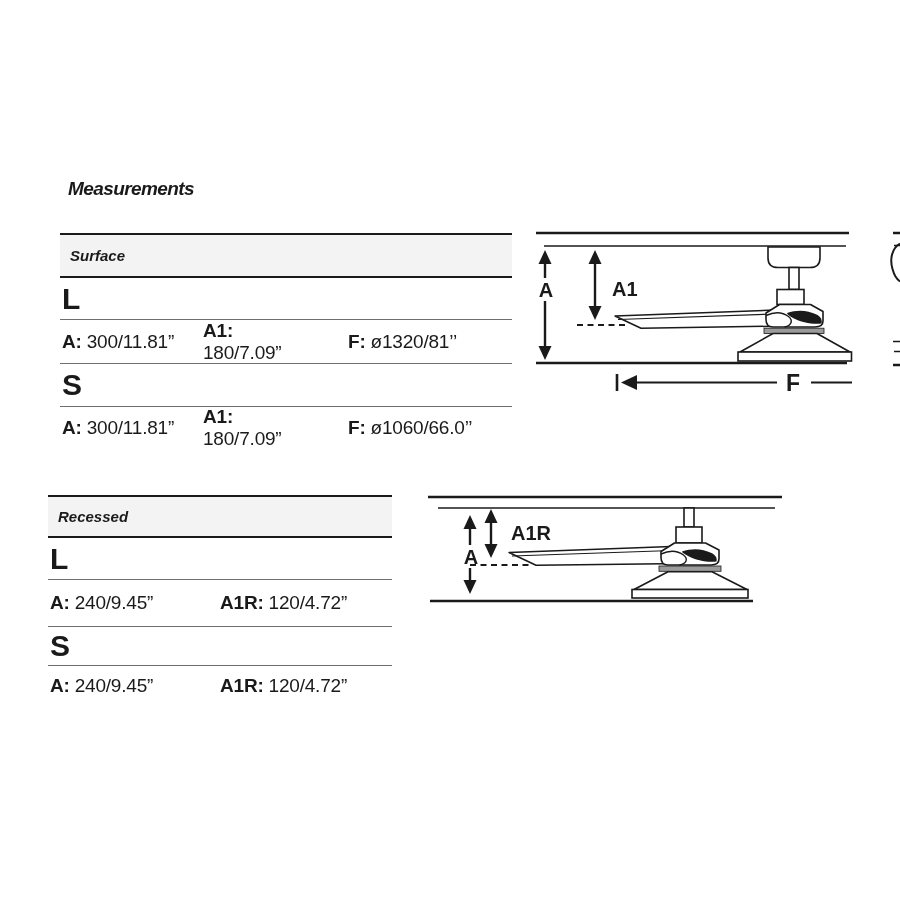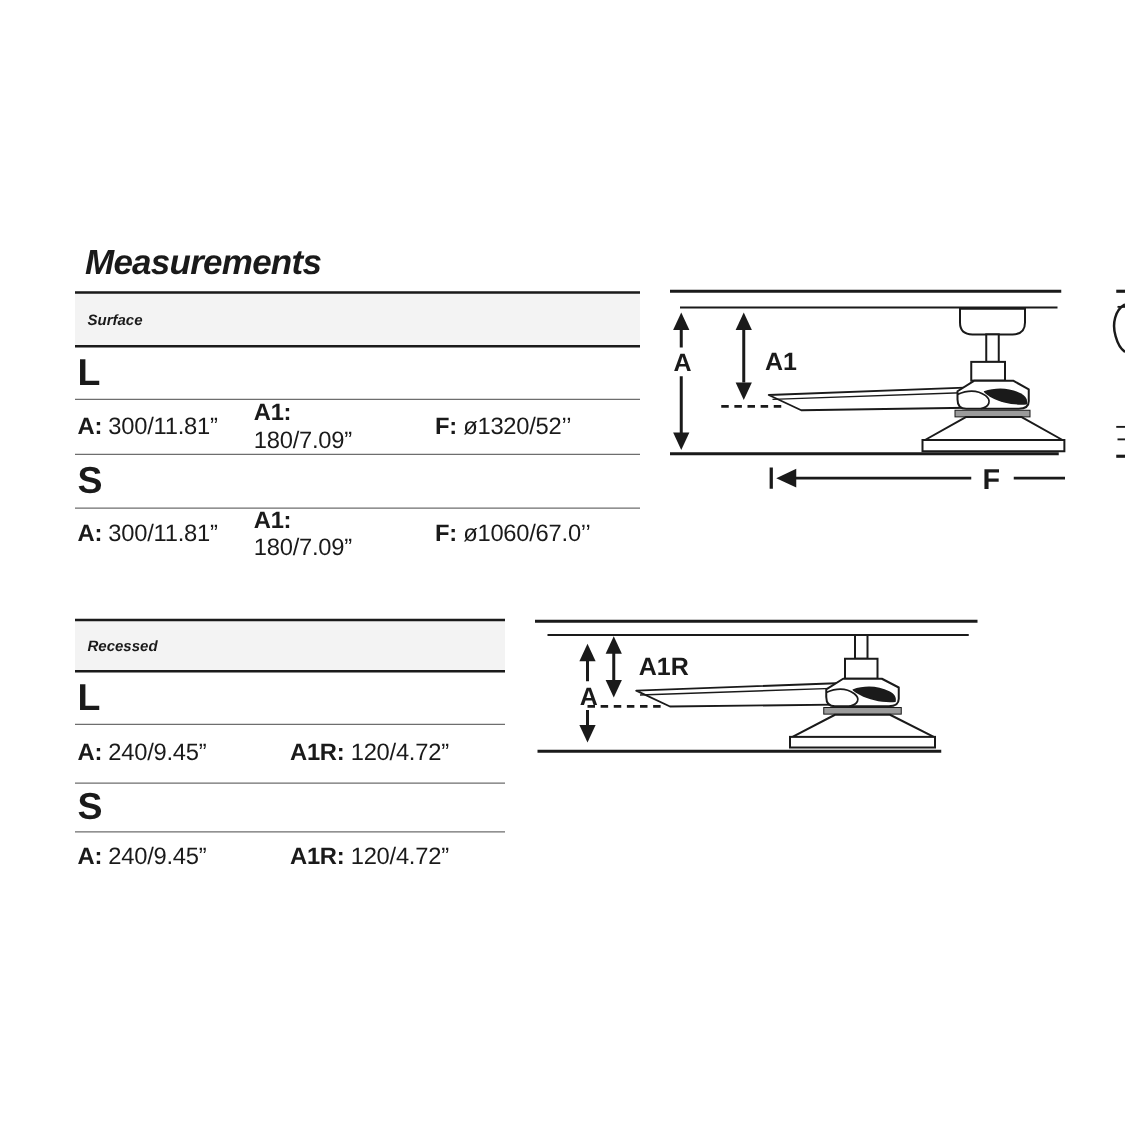--- a/index.html
+++ b/index.html
@@ -1,26 +1,26 @@
 <!DOCTYPE html>
 <html><head>
 <meta charset="utf-8">
 <style>
   html,body{margin:0;padding:0;background:#ffffff;}
   #canvas{position:relative;width:900px;height:900px;background:#fff;overflow:hidden;
           font-family:"Liberation Sans","DejaVu Sans",sans-serif;color:#1a1a1a;}
   .abs{position:absolute;}
   
-  #page-title{left:68px;top:194px;font-size:28px;font-weight:bold;font-style:italic;letter-spacing:-0.6px;}
+  #page-title{left:68px;top:178px;font-size:19px;font-weight:bold;font-style:italic;letter-spacing:-0.6px;}
   
   .meas-table{position:absolute;}
   #surface-table{left:60px;top:233px;width:452px;}
-  #recessed-table{left:60px;top:495px;width:344px;}
+  #recessed-table{left:48px;top:495px;width:344px;}
   .tbl-header{box-sizing:border-box;background:#f3f3f3;border-top:2px solid #1a1a1a;border-bottom:2px solid #1a1a1a;
-              display:flex;align-items:center;padding-left:10px;font-size:12px;font-weight:bold;font-style:italic;}
+              display:flex;align-items:center;padding-left:10px;font-size:15px;font-weight:bold;font-style:italic;}
   #surface-table .tbl-header{height:45px;}
   #recessed-table .tbl-header{height:43px;}
   .size-row{box-sizing:border-box;display:flex;align-items:center;border-bottom:1px solid #6e6e6e;
             font-size:30px;font-weight:bold;padding-left:2px;}
   .spec-row{box-sizing:border-box;display:flex;align-items:center;font-size:19px;padding-left:2px;letter-spacing:-0.2px;}
   .spec-row.bordered{border-bottom:1px solid #6e6e6e;}
   .spec{display:flex;align-items:baseline;}
   .spec-label{font-weight:bold;}
   .spec-value{margin-left:5px;}
   .w-a1{width:136px;} .w-a2{width:150px;flex-direction:column;} .w-a3{flex:1;}
@@ -58,38 +58,38 @@
       <span class="spec w-a1">
         <span class="spec-label">A:</span>
         <span class="spec-value">300/11.81”</span>
       </span>
       <span class="spec w-a2">
         <span class="spec-label">A1:</span>
         <span class="spec-value">180/7.09”</span>
       </span>
       <span class="spec w-a3">
         <span class="spec-label">F:</span>
-        <span class="spec-value">ø1320/52’’</span>
+        <span class="spec-value">ø1320/81’’</span>
       </span>
     </div>
     <div class="size-row s2">
       <span>S</span>
     </div>
     <div class="spec-row r2">
       <span class="spec w-a1">
         <span class="spec-label">A:</span>
         <span class="spec-value">300/11.81”</span>
       </span>
       <span class="spec w-a2">
         <span class="spec-label">A1:</span>
         <span class="spec-value">180/7.09”</span>
       </span>
       <span class="spec w-a3">
         <span class="spec-label">F:</span>
-        <span class="spec-value">ø1060/67.0’’</span>
+        <span class="spec-value">ø1060/66.0’’</span>
       </span>
     </div>
   </div>
 
   <div id="recessed-table" class="meas-table">
     <div class="tbl-header">
       <span>Recessed</span>
     </div>
     <div class="size-row">
       <span>L</span>

